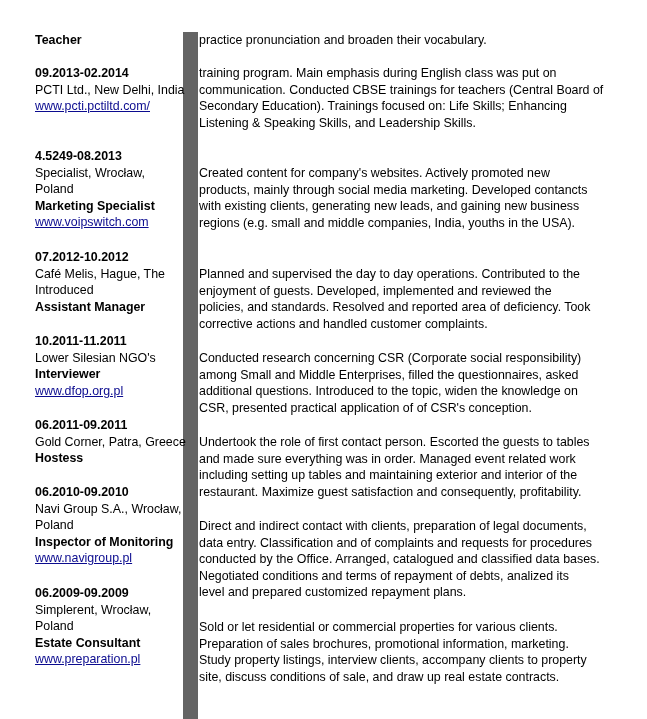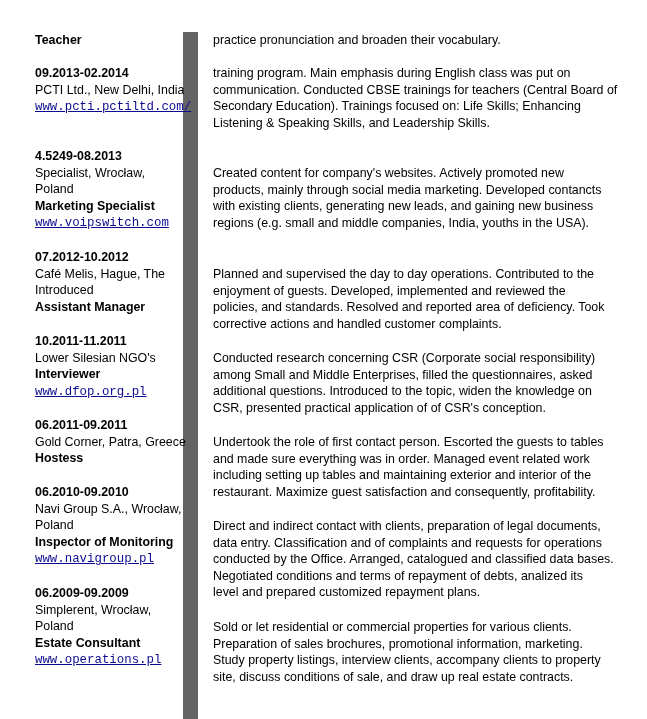--- a/index.html
+++ b/index.html
@@ -7,23 +7,23 @@
       width: 647px; height: 719px; position: relative; overflow: hidden;
       font-family: "Liberation Sans", "DejaVu Sans", sans-serif;
       font-size: 12.4px; color: #000000; line-height: 16.6px;
     }
     .page { position: absolute; left: 0; top: 0; width: 647px; height: 643px; }
     .bar { position: absolute; left: 183px; top: 32px; width: 15px; height: 687px; background: #646464; }
     .left-block { position: absolute; left: 35px; width: 150px; }
     .right-block { position: absolute; left: 199px; width: 420px; }
     .b { font-weight: bold; display: block; white-space: nowrap; }
     .t { display: block; white-space: nowrap; }
-    a.link { color: #1a0dab; color: #0b0b8f; text-decoration: underline; display: inline-block; font-family: Liberation Mono, monospace; }
+    a.link { color: #1a0dab; color: #0b0b8f; text-decoration: underline; display: inline-block; }
     .desc { display: block; }
-    .desc span { display: block; white-space: nowrap; margin-left: 14px; }
+    .desc span { display: block; white-space: nowrap; }
   </style>
 </head>
 <body>
 
 <div class="page">
   <div class="bar"></div>
 
   <div class="left-block" style="top:32px">
     <span class="b">Teacher</span>
   </div>
@@ -110,33 +110,33 @@
   <div class="left-block" style="top:484px">
     <span class="b">06.2010-09.2010</span>
     <span class="t">Navi Group S.A., Wrocław,</span>
     <span class="t">Poland</span>
     <span class="b">Inspector of Monitoring</span>
     <a class="link" href="#">www.navigroup.pl</a>
   </div>
   <div class="right-block" style="top:518px">
     <div class="desc">
       <span>Direct and indirect contact with clients, preparation of legal documents,</span>
-      <span>data entry. Classification and of complaints and requests for operations</span>
+      <span>data entry. Classification and of complaints and requests for procedures</span>
       <span>conducted by the Office. Arranged, catalogued and classified data bases.</span>
       <span>Negotiated conditions and terms of repayment of debts, analized its</span>
       <span>level and prepared customized repayment plans.</span>
     </div>
   </div>
 
   <div class="left-block" style="top:585px">
     <span class="b">06.2009-09.2009</span>
     <span class="t">Simplerent, Wrocław,</span>
     <span class="t">Poland</span>
     <span class="b">Estate Consultant</span>
-    <a class="link" href="#">www.operations.pl</a>
+    <a class="link" href="#">www.preparation.pl</a>
   </div>
   <div class="right-block" style="top:619px">
     <div class="desc">
       <span>Sold or let residential or commercial properties for various clients.</span>
       <span>Preparation of sales brochures, promotional information, marketing.</span>
       <span>Study property listings, interview clients, accompany clients to property</span>
       <span>site, discuss conditions of sale, and draw up real estate contracts.</span>
     </div>
   </div>
 </div>

